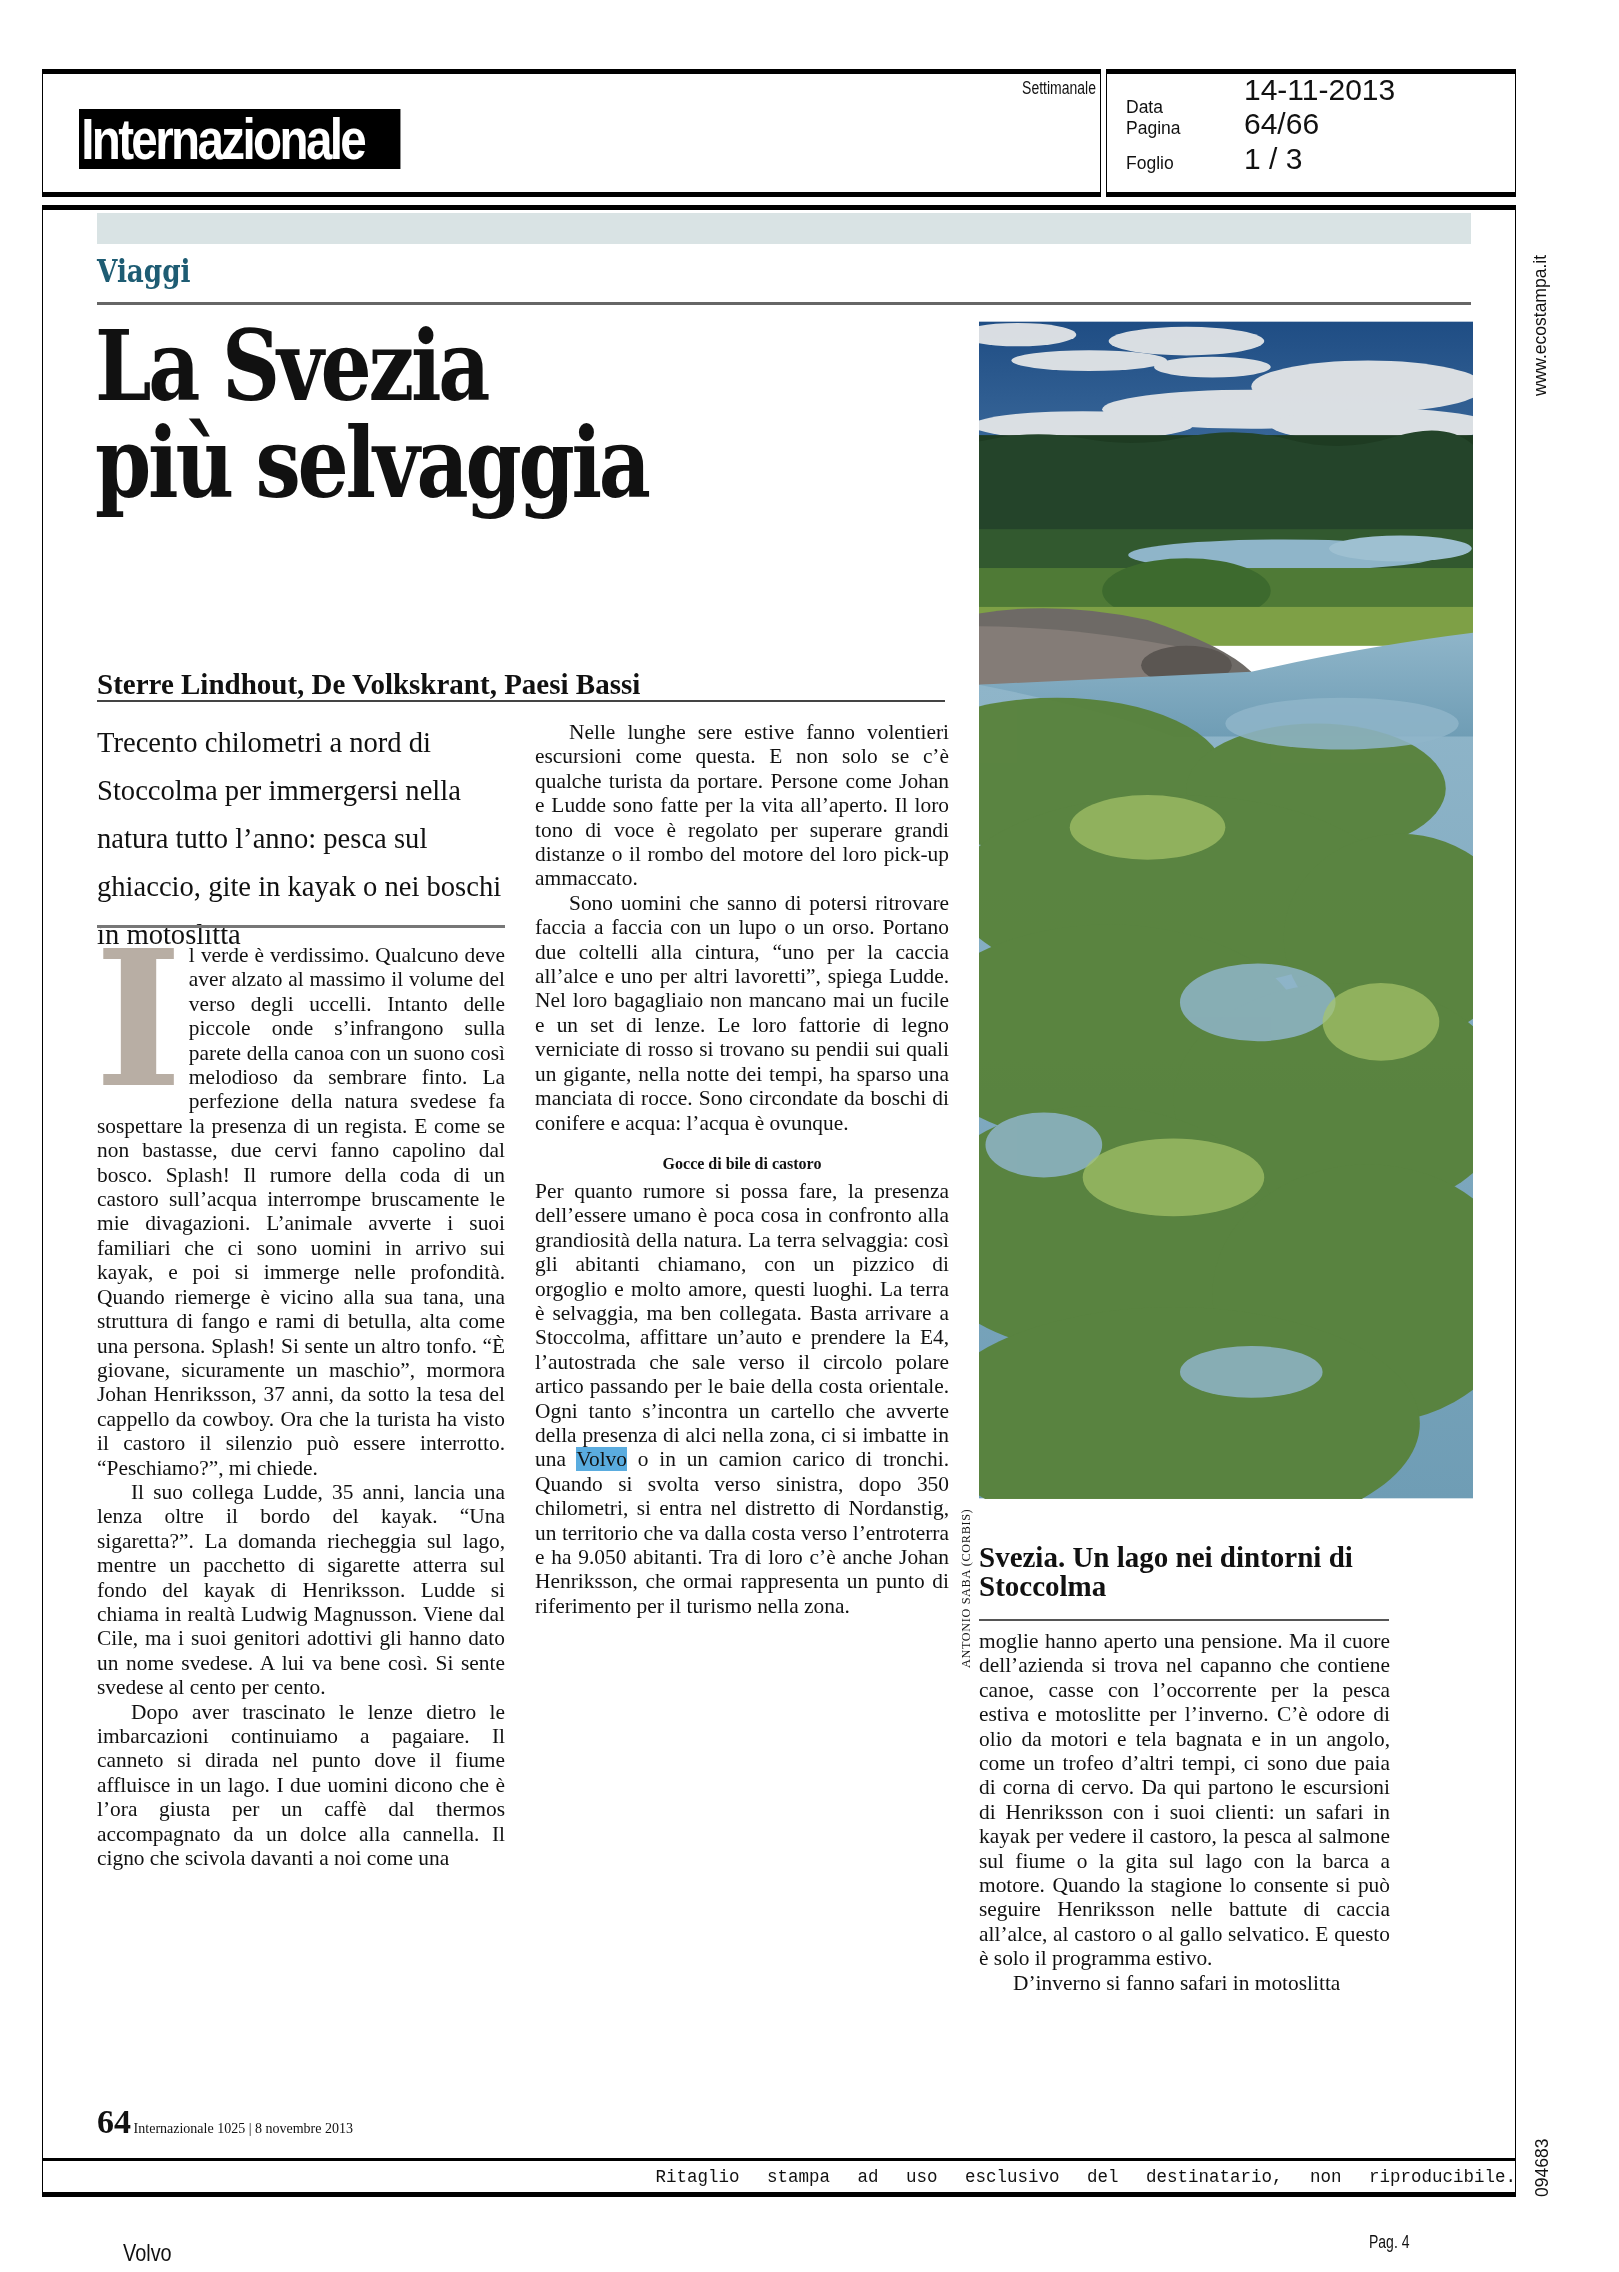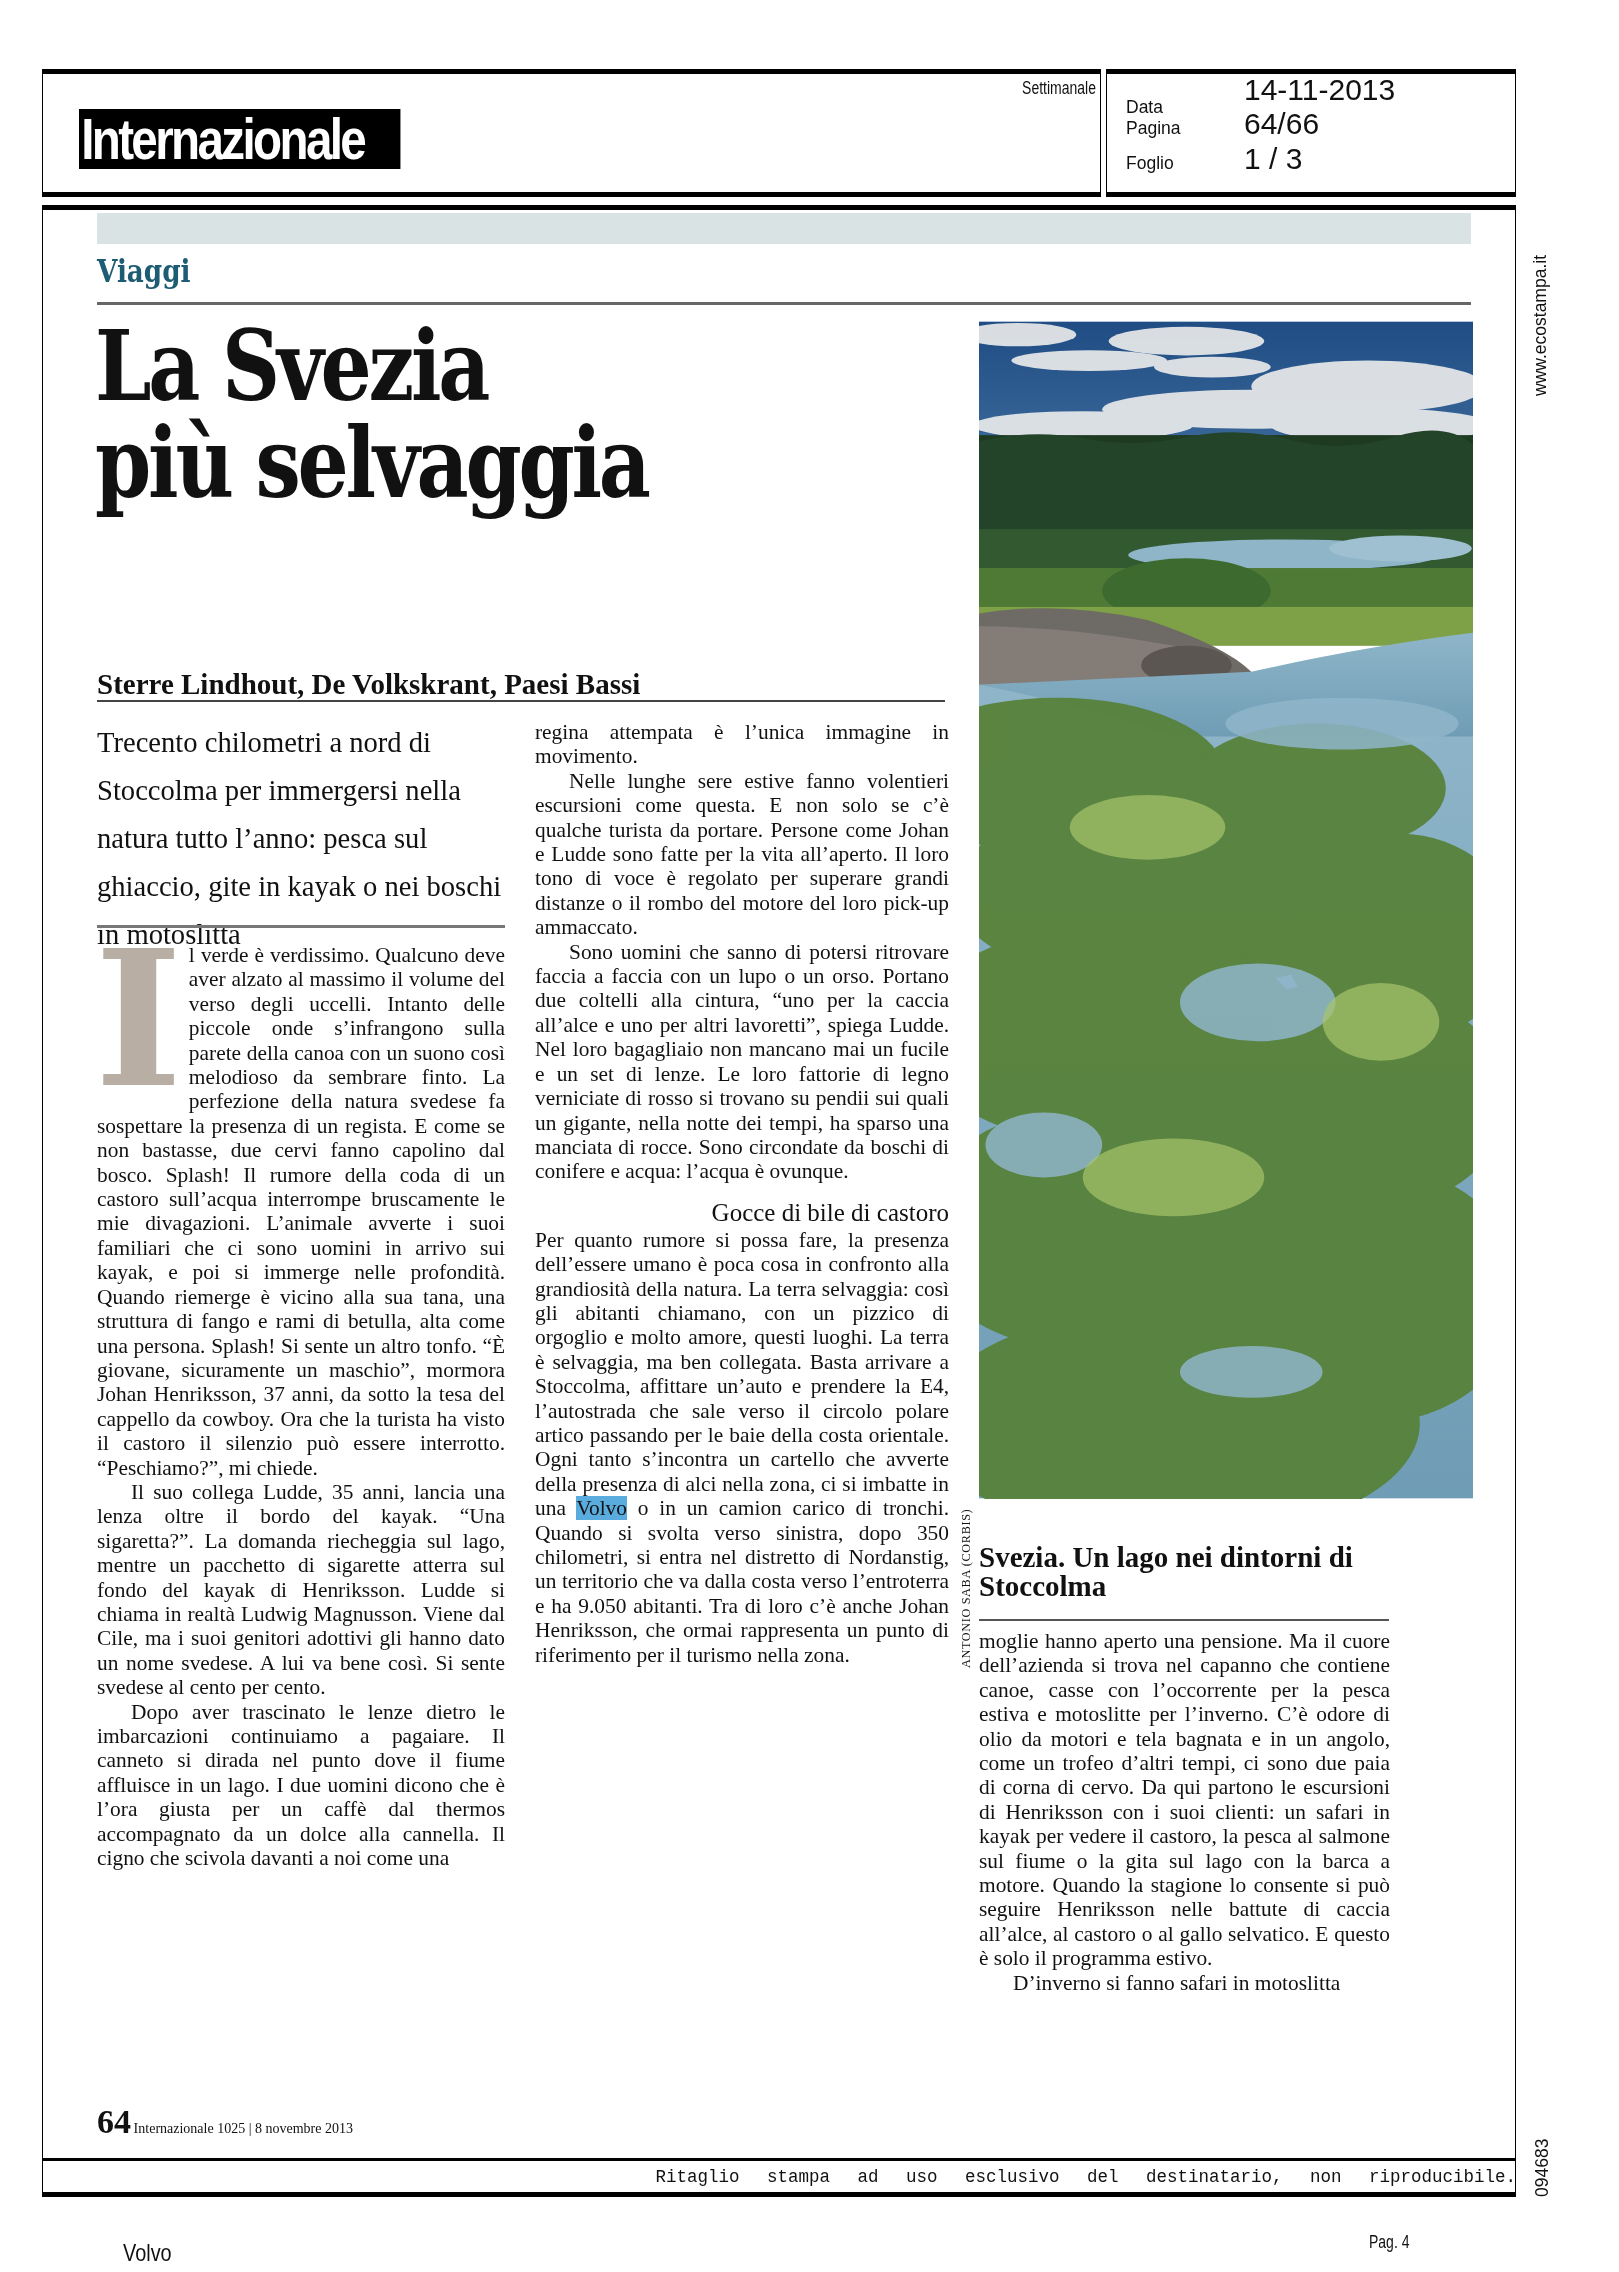--- a/index.html
+++ b/index.html
@@ -33,21 +33,21 @@
   .rule-deck { left: 97px; top: 925px; width: 408px; height: 2.6px; background: #777; }
 
   .col { font-family: "Liberation Serif", serif; font-size: 21.4px; line-height: 24.4px; text-align: justify; hyphens: manual; }
   .col p { margin: 0; }
   .col p.indent { text-indent: 34px; }
   .col1 { left: 97px; top: 943px; width: 408px; }
   .col2 { left: 535px; top: 720px; width: 414px; }
   .col3 { left: 979px; top: 1629px; width: 411px; }
 
   .dropcap { float: left; font-family: "DejaVu Serif", serif; font-weight: bold; font-size: 188px; line-height: 143px; color: #b8aea4; margin: 3.9px 6.5px 0 -2.6px; height: 147px; }
-  .subhead { font-family: "Liberation Serif", serif; font-weight: normal; font-size: 25px; margin: 17px 0 2.6px 0 !important; text-align: right; }
+  .subhead { font-family: "Liberation Serif", serif; font-weight: bold; font-size: 16px; margin: 17px 0 2.6px 0 !important; text-align: center; }
   .hl { background: #5aacdf; color: #111; }
 
   .photo { left: 979px; top: 321px; width: 494px; height: 1178px; overflow: hidden; }
   .credit { left: 959px; top: 1499px; font-family: "Liberation Serif", serif; font-size: 12.3px; transform: rotate(-90deg); transform-origin: left top; white-space: nowrap; letter-spacing: 0.6px; }
   .caption { left: 979px; top: 1535px; width: 389px; font-family: "Liberation Serif", serif; font-weight: bold; font-size: 29px; line-height: 28.6px; margin-top: 8px; }
   .rule-caption { left: 979px; top: 1619px; width: 410px; height: 1.9px; background: #555; }
 
   .folio { left: 97px; top: 2103px; white-space: nowrap; font-family: "Liberation Serif", serif; }
   .folio .num { font-weight: bold; font-size: 34px; }
   .folio .pub { font-size: 14px; margin-left: 0; font-family: Liberation Serif, serif; }
@@ -91,21 +91,20 @@
 <div class="abs deck">Trecento chilometri a nord di Stoccolma per immergersi nella natura tutto l’anno: pesca sul ghiaccio, gite in kayak o nei boschi in motoslitta</div>
 <div class="abs rule-deck"></div>
 
 <div class="abs col col1">
   <p><span class="dropcap">I</span><span>l verde è verdissimo. Qualcuno deve aver alzato al massimo il volume del verso degli uccelli. Intanto delle piccole onde s’infrangono sulla parete della canoa con un suono così melodioso da sembrare finto. La perfezione della natura svedese fa sospettare la presenza di un regista. E come se non bastasse, due cervi fanno capolino dal bosco. Splash! Il rumore della coda di un castoro sull’acqua interrompe bruscamente le mie divagazioni. L’animale avverte i suoi familiari che ci sono uomini in arrivo sui kayak, e poi si immerge nelle profondità. Quando riemerge è vicino alla sua tana, una struttura di fango e rami di betulla, alta come una persona. Splash! Si sente un altro tonfo. “È giovane, sicuramente un maschio”, mormora Johan Henriksson, 37 anni, da sotto la tesa del cappello da cowboy. Ora che la turista ha visto il castoro il silenzio può essere interrotto. “Peschiamo?”, mi chiede.</span></p>
   <p class="indent">Il suo collega Ludde, 35 anni, lancia una lenza oltre il bordo del kayak. “Una sigaretta?”. La domanda riecheggia sul lago, mentre un pacchetto di sigarette atterra sul fondo del kayak di Henriksson. Ludde si chiama in realtà Ludwig Magnusson. Viene dal Cile, ma i suoi genitori adottivi gli hanno dato un nome svedese. A lui va bene così. Si sente svedese al cento per cento.</p>
   <p class="indent">Dopo aver trascinato le lenze dietro le imbarcazioni continuiamo a pagaiare. Il canneto si dirada nel punto dove il fiume affluisce in un lago. I due uomini dicono che è l’ora giusta per un caffè dal thermos accompagnato da un dolce alla cannella. Il cigno che scivola davanti a noi come una</p>
 </div>
 
 <div class="abs col col2">
-  <p>regina attempata è l’unica immagine in movimento.</p>
   <p class="indent">Nelle lunghe sere estive fanno volentieri escursioni come questa. E non solo se c’è qualche turista da portare. Persone come Johan e Ludde sono fatte per la vita all’aperto. Il loro tono di voce è regolato per superare grandi distanze o il rombo del motore del loro pick-up ammaccato.</p>
   <p class="indent">Sono uomini che sanno di potersi ritrovare faccia a faccia con un lupo o un orso. Portano due coltelli alla cintura, “uno per la caccia all’alce e uno per altri lavoretti”, spiega Ludde. Nel loro bagagliaio non mancano mai un fucile e un set di lenze. Le loro fattorie di legno verniciate di rosso si trovano su pendii sui quali un gigante, nella notte dei tempi, ha sparso una manciata di rocce. Sono circondate da boschi di conifere e acqua: l’acqua è ovunque.</p>
   <p class="subhead">Gocce di bile di castoro</p>
   <p><span>Per quanto rumore si possa fare, la presenza dell’essere umano è poca cosa in confronto alla grandiosità della natura. La terra selvaggia: così gli abitanti chiamano, con un pizzico di orgoglio e molto amore, questi luoghi. La terra è selvaggia, ma ben collegata. Basta arrivare a Stoccolma, affittare un’auto e prendere la E4, l’autostrada che sale verso il circolo polare artico passando per le baie della costa orientale. Ogni tanto s’incontra un cartello che avverte della presenza di alci nella zona, ci si imbatte in una </span><span class="hl">Volvo</span><span> o in un camion carico di tronchi. Quando si svolta verso sinistra, dopo 350 chilometri, si entra nel distretto di Nordanstig, un territorio che va dalla costa verso l’entroterra e ha 9.050 abitanti. Tra di loro c’è anche Johan Henriksson, che ormai rappresenta un punto di riferimento per il turismo nella zona.</span></p>
 </div>
 
 <div class="abs photo" aria-label="Lago con rocce, alberi e cielo con nuvole">
   <svg width="494" height="1178" viewBox="0 0 762 1815" xmlns="http://www.w3.org/2000/svg">
     <defs>
       <linearGradient id="sky" x1="0" y1="0" x2="0" y2="1">

